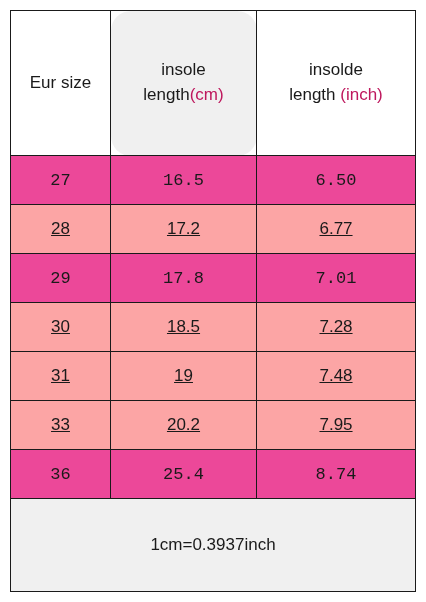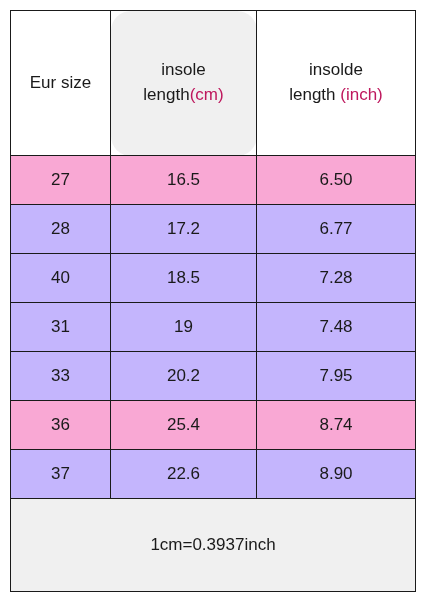--- a/index.html
+++ b/index.html
@@ -56,22 +56,22 @@
   .header-row .cell-gray  { background: #f0f0f0; border-radius: 20px; }
 
   .hdr-line { display: block; }
   .unit-red { color: #be185d; }
 
   
   .data-row td {
     height: 36.5px;
     font-size: 17px;
   }
-  .row-gray  td { background: #f9a8d4; }
-  .row-white td { background: #c4b5fd; }
+  .row-gray  td { background: #ec4899; font-family: Liberation Mono, monospace; }
+  .row-white td { background: #fca5a5; text-decoration: underline; }
 
   
   .footer-row td {
     height: 70px;
     background: #f0f0f0;
     font-size: 17px;
   }
 </style>
 </head>
 <body>
@@ -102,44 +102,44 @@
     <tr class="data-row row-gray">
           <td>27</td>
           <td>16.5</td>
           <td>6.50</td>
         </tr>
         <tr class="data-row row-white">
           <td>28</td>
           <td>17.2</td>
           <td>6.77</td>
         </tr>
+        <tr class="data-row row-gray">
+          <td>29</td>
+          <td>17.8</td>
+          <td>7.01</td>
+        </tr>
         <tr class="data-row row-white">
-          <td>40</td>
+          <td>30</td>
           <td>18.5</td>
           <td>7.28</td>
         </tr>
         <tr class="data-row row-white">
           <td>31</td>
           <td>19</td>
           <td>7.48</td>
         </tr>
         <tr class="data-row row-white">
           <td>33</td>
           <td>20.2</td>
           <td>7.95</td>
         </tr>
         <tr class="data-row row-gray">
           <td>36</td>
           <td>25.4</td>
           <td>8.74</td>
         </tr>
-        <tr class="data-row row-white">
-          <td>37</td>
-          <td>22.6</td>
-          <td>8.90</td>
-        </tr>
         <tr class="footer-row">
           <td colspan="3">1cm=0.3937inch</td>
         </tr>
       </tbody>
   </table>
 
 </div>
 
 </body></html>

